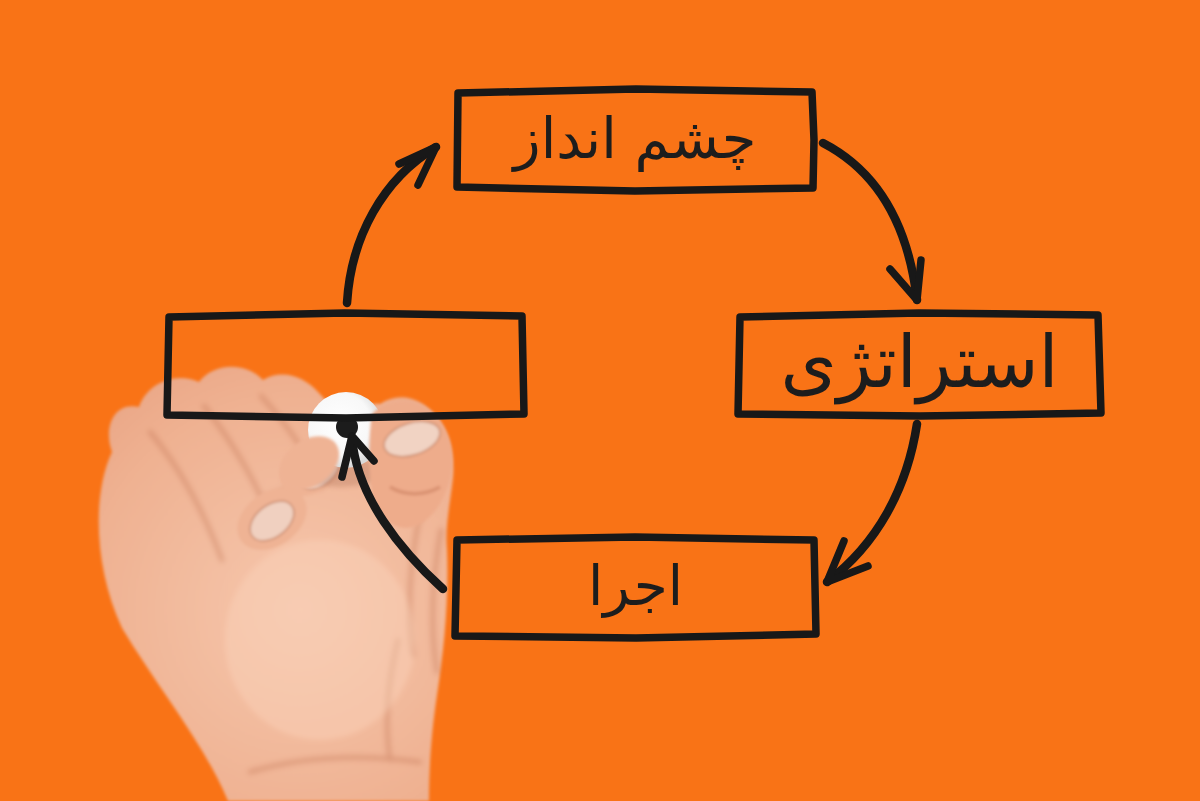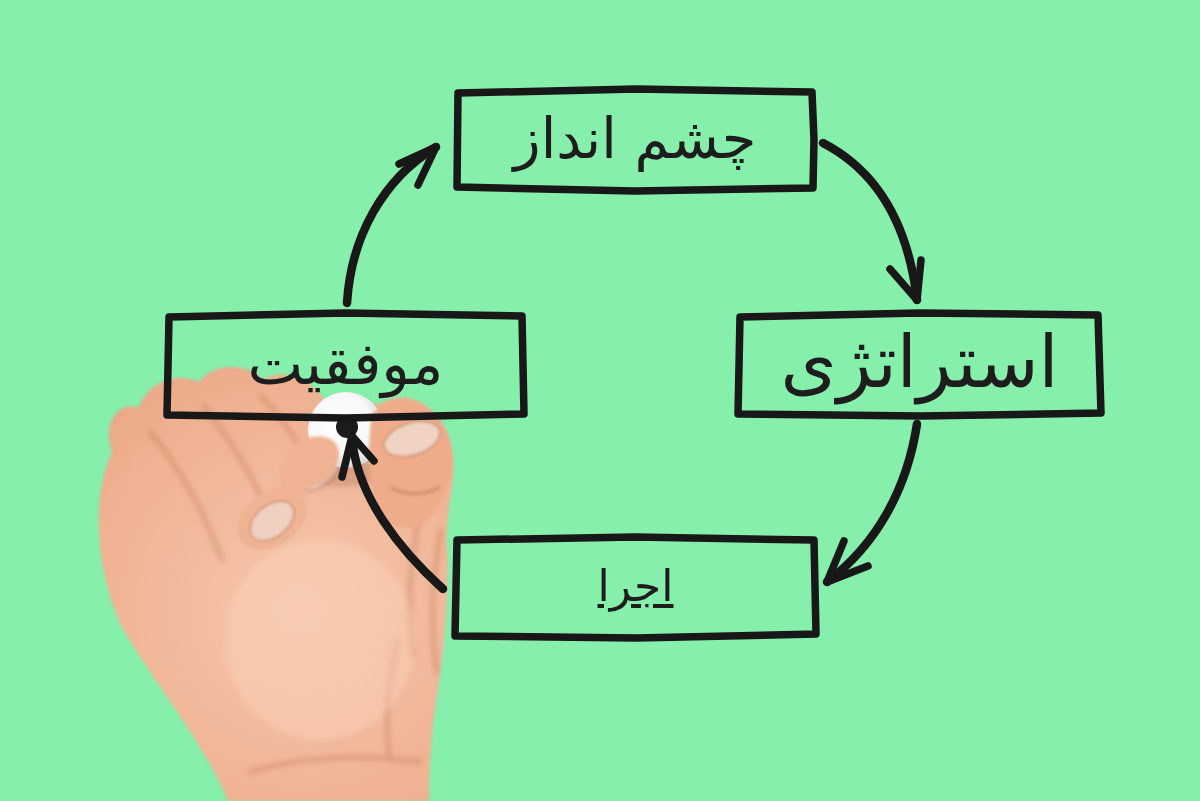--- a/index.html
+++ b/index.html
@@ -1,30 +1,30 @@
 <!DOCTYPE html>
 <html><head>
 <meta charset="utf-8">
 <style>
   html,body { margin:0; padding:0; background:#ffffff; }
   .stage {
     position:relative; width:1200px; height:801px;
-    background:#86efac; overflow:hidden;
+    background:#f97316; overflow:hidden;
     font-family:"DejaVu Sans", sans-serif;
   }
   svg.layer { position:absolute; left:0; top:0; width:1200px; height:801px; }
   .node-label {
     position:absolute; display:flex; align-items:center; justify-content:center;
     direction:rtl; unicode-bidi:plaintext; color:#1d1d1d; z-index:3;
     white-space:nowrap; pointer-events:none;
   }
   #label-vision    { left:457px; top:88px;  width:356px; height:100px; font-size:56px; }
   #label-strategy  { left:739px; top:310px; width:361px; height:104px; font-size:72px; }
   #label-success   { left:167px; top:310px; width:357px; height:106px; font-size:59px; }
-  #label-execution { left:455px; top:535px; width:361px; height:101px; font-size:44px;text-decoration:underline; }
+  #label-execution { left:455px; top:535px; width:361px; height:101px; font-size:55px; }
 </style>
 </head>
 <body>
 
 <div class="stage">
 
   <svg class="layer" viewBox="0 0 1200 801" aria-hidden="true">
     <defs>
       <radialGradient id="skin" gradientUnits="userSpaceOnUse" cx="300" cy="610" r="430">
         <stop offset="0" stop-color="#f6c7ad"></stop>
@@ -131,15 +131,14 @@
       <g stroke-width="8.5">
         <path d="M 443 589 C 401 551 357 497 352 438"></path>
         <path stroke-width="7.5" d="M 352 436 L 342 477 M 352 436 L 374 461"></path>
       </g>
     </g>
   </svg>
 
   <div class="node-label" id="label-vision">چشم انداز</div>
   <div class="node-label" id="label-strategy">استراتژی</div>
   <div class="node-label" id="label-execution">اجرا</div>
-  <div class="node-label" id="label-success">موفقیت</div>
 
 </div>
 
 </body></html>

